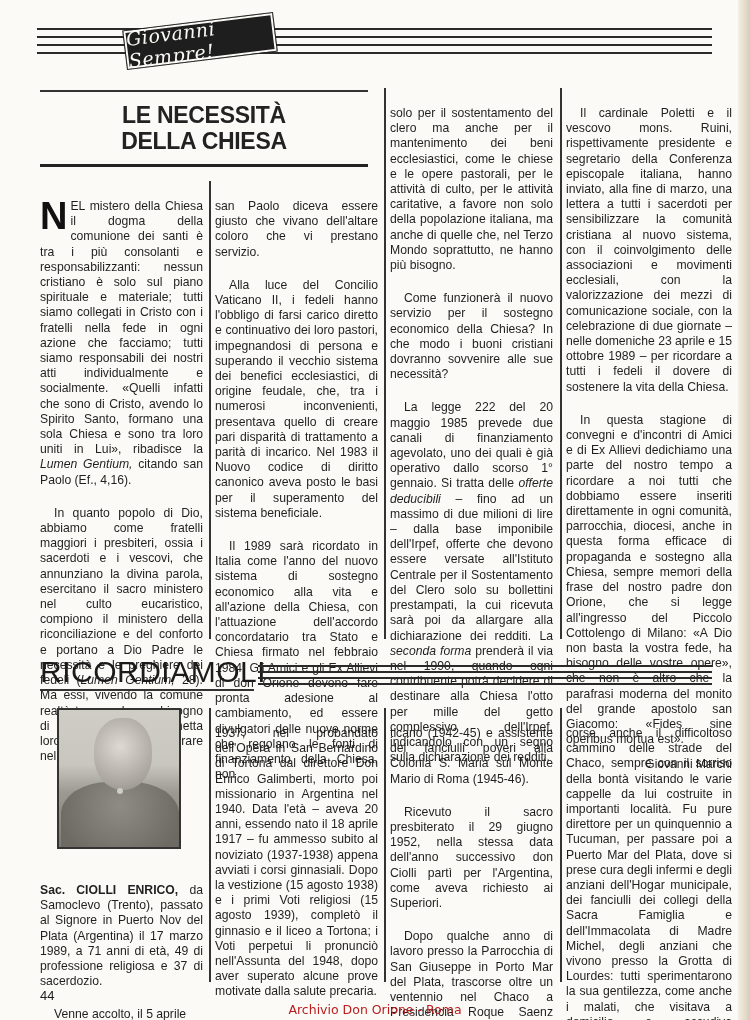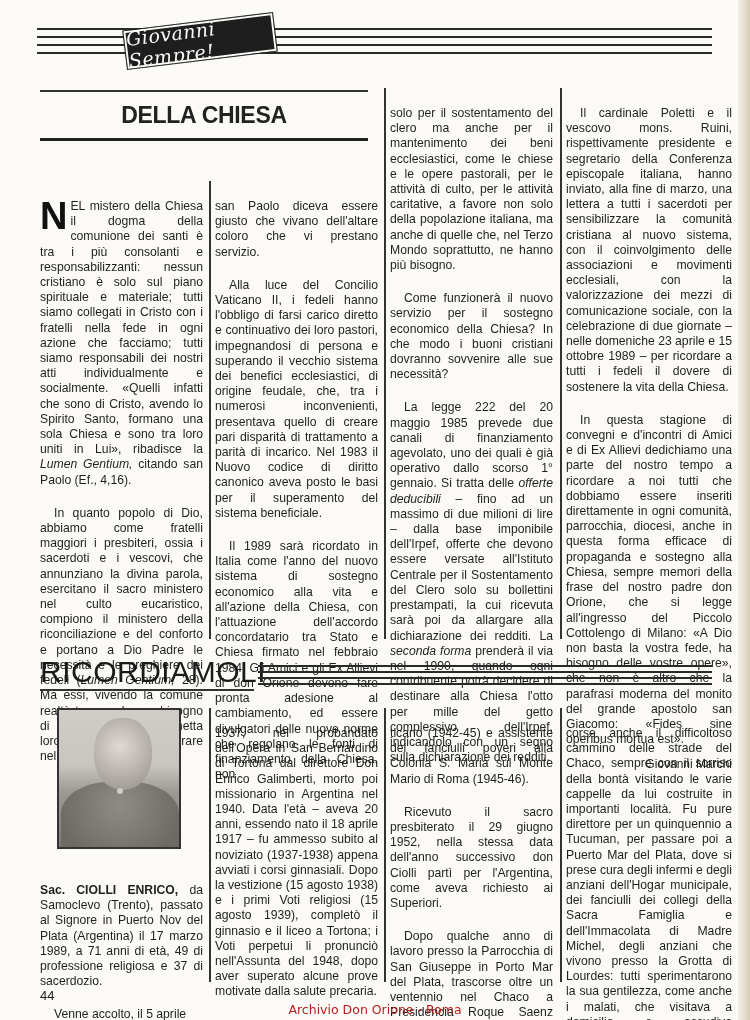--- a/index.html
+++ b/index.html
@@ -75,20 +75,21 @@
       <span></span>
     </div>
   <div class="logo-box">
     <span class="logo-text">Giovanni Sempre!</span>
   </div>
 </div>
 
 <div class="title-block">
   <div class="rule-thin"></div>
   <div class="article-title">
+    <div>LE NECESSITÀ</div>
     <div>DELLA CHIESA</div>
   </div>
   <div class="rule-thick"></div>
 </div>
 
 <div class="col" style="left:40px; top:181px; width:163px;">
   <p><span class="dropcap">N</span><span>EL mistero della Chiesa il dogma della comunione dei santi è tra i più consolanti e responsabilizzanti: nessun cristiano è solo sul piano spirituale e materiale; tutti siamo collegati in Cristo con i fratelli nella fede in ogni azione che facciamo; tutti siamo responsabili dei nostri atti individualmente e socialmente. «Quelli infatti che sono di Cristo, avendo lo Spirito Santo, formano una sola Chiesa e sono tra loro uniti in Lui», ribadisce la</span> <em>Lumen Gentium,</em> <span>citando san Paolo (Ef., 4,16).</span></p>
   <p class="indent"><span>In quanto popolo di Dio, abbiamo come fratelli maggiori i presbiteri, ossia i sacerdoti e i vescovi, che annunziano la divina parola, esercitano il sacro ministero nel culto eucaristico, compiono il ministero della riconciliazione e del conforto e portano a Dio Padre le necessità e le preghiere dei fedeli (</span><em>Lumen Gentium,</em> <span>28). Ma essi, vivendo la comune realtà terrena, hanno bisogno di quel tanto che permetta loro di vivere e di operare nella società, per cui</span></p>
 </div>
 

